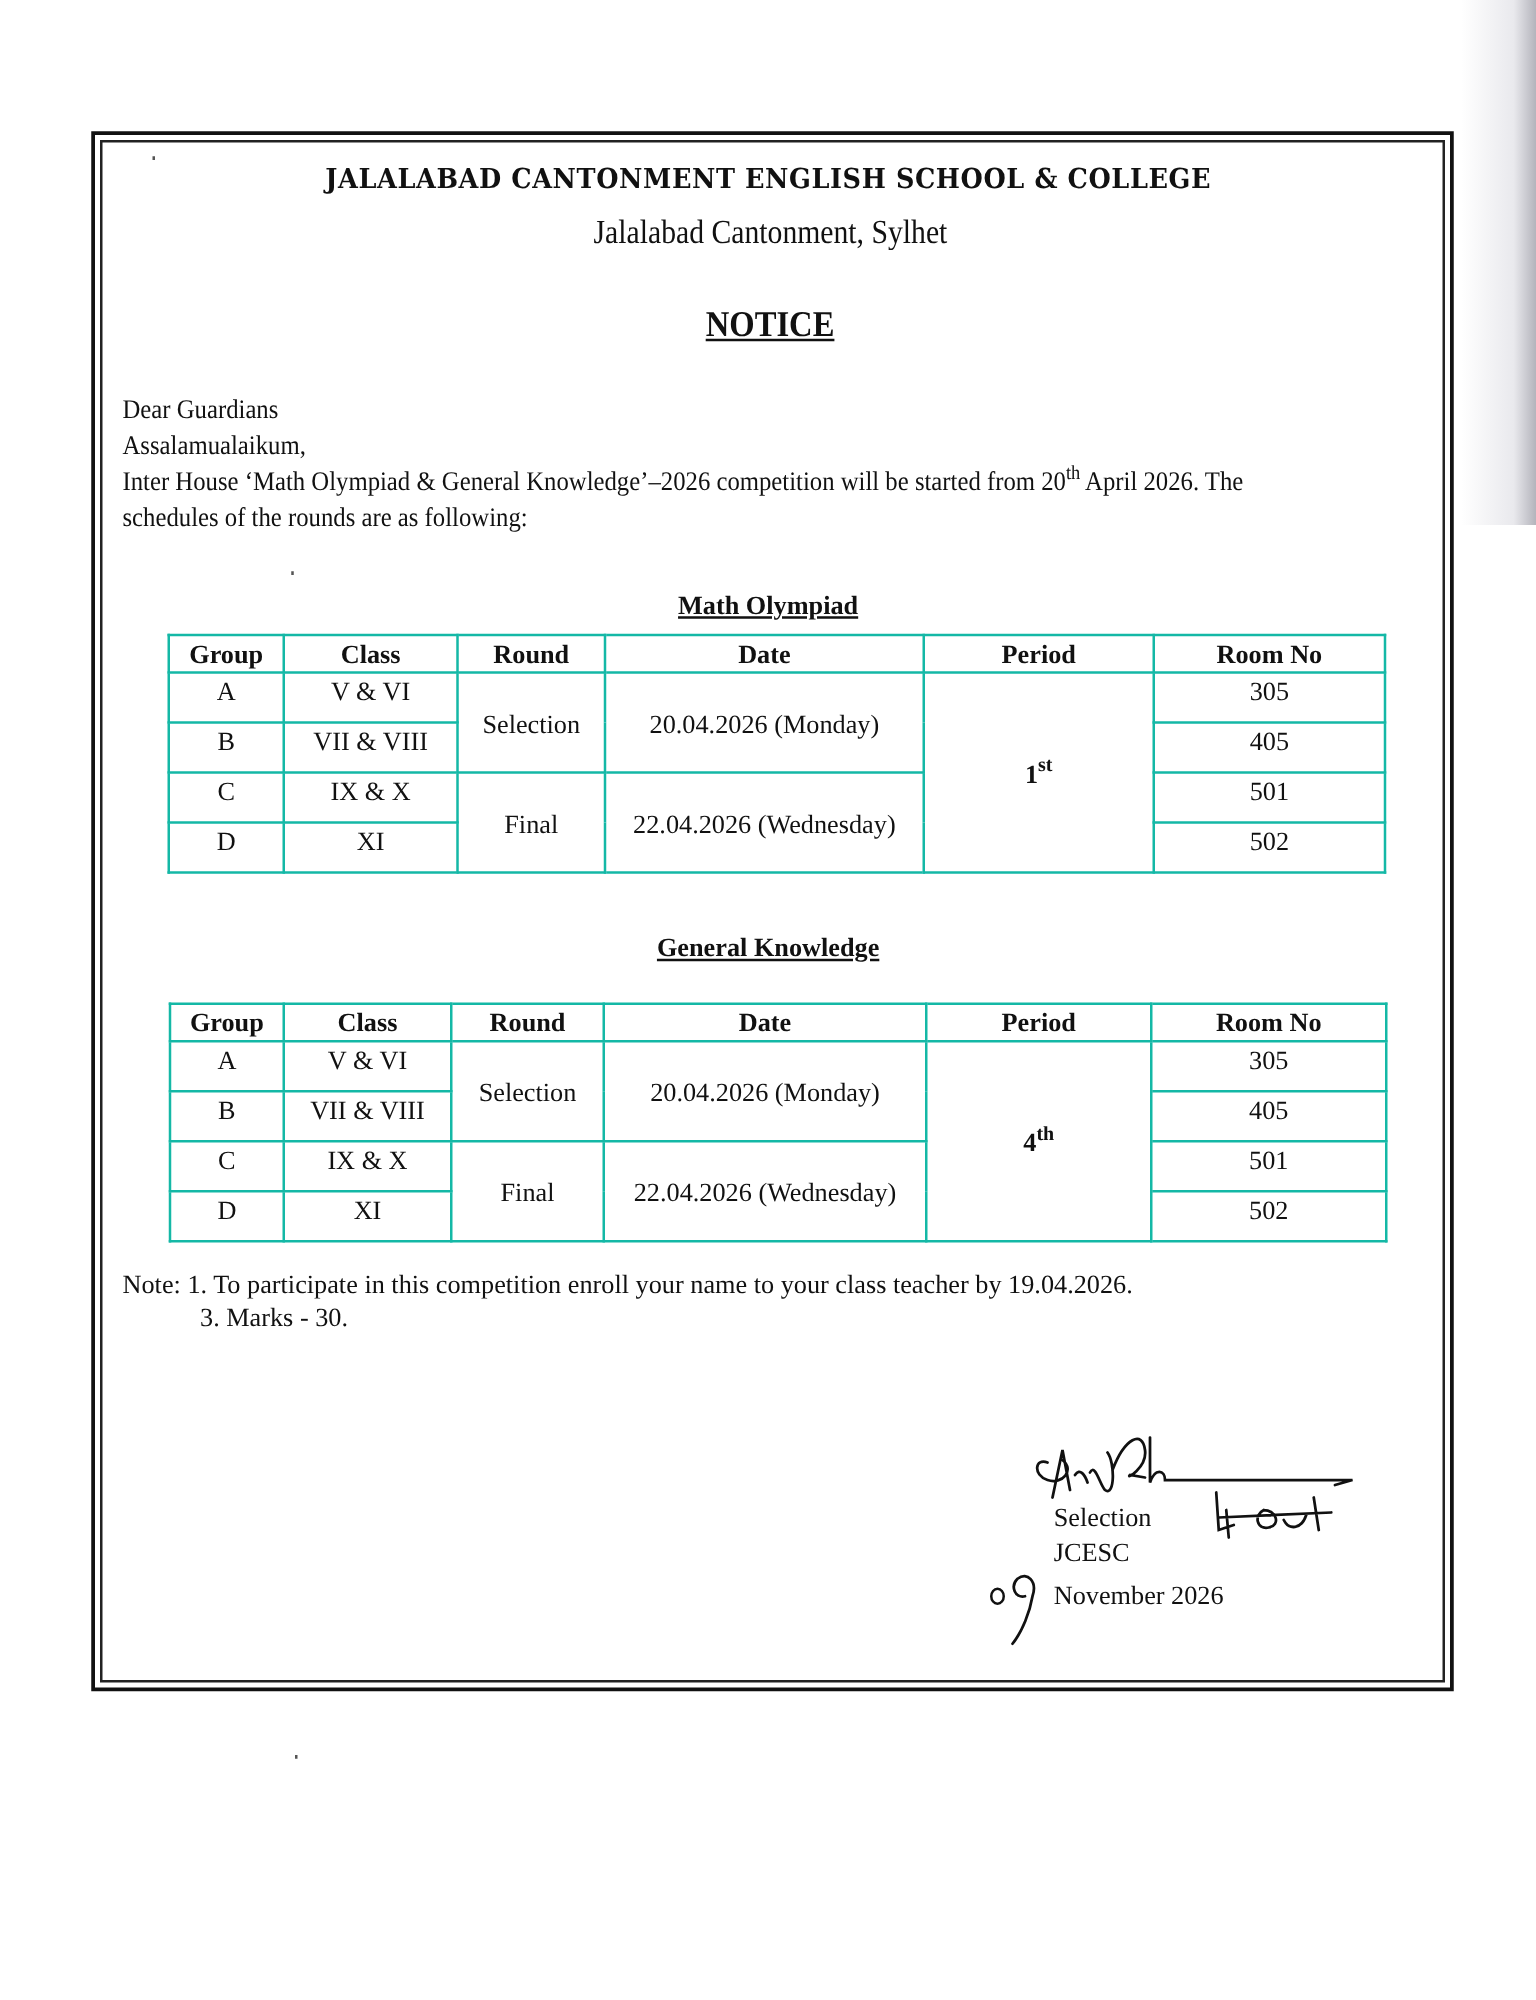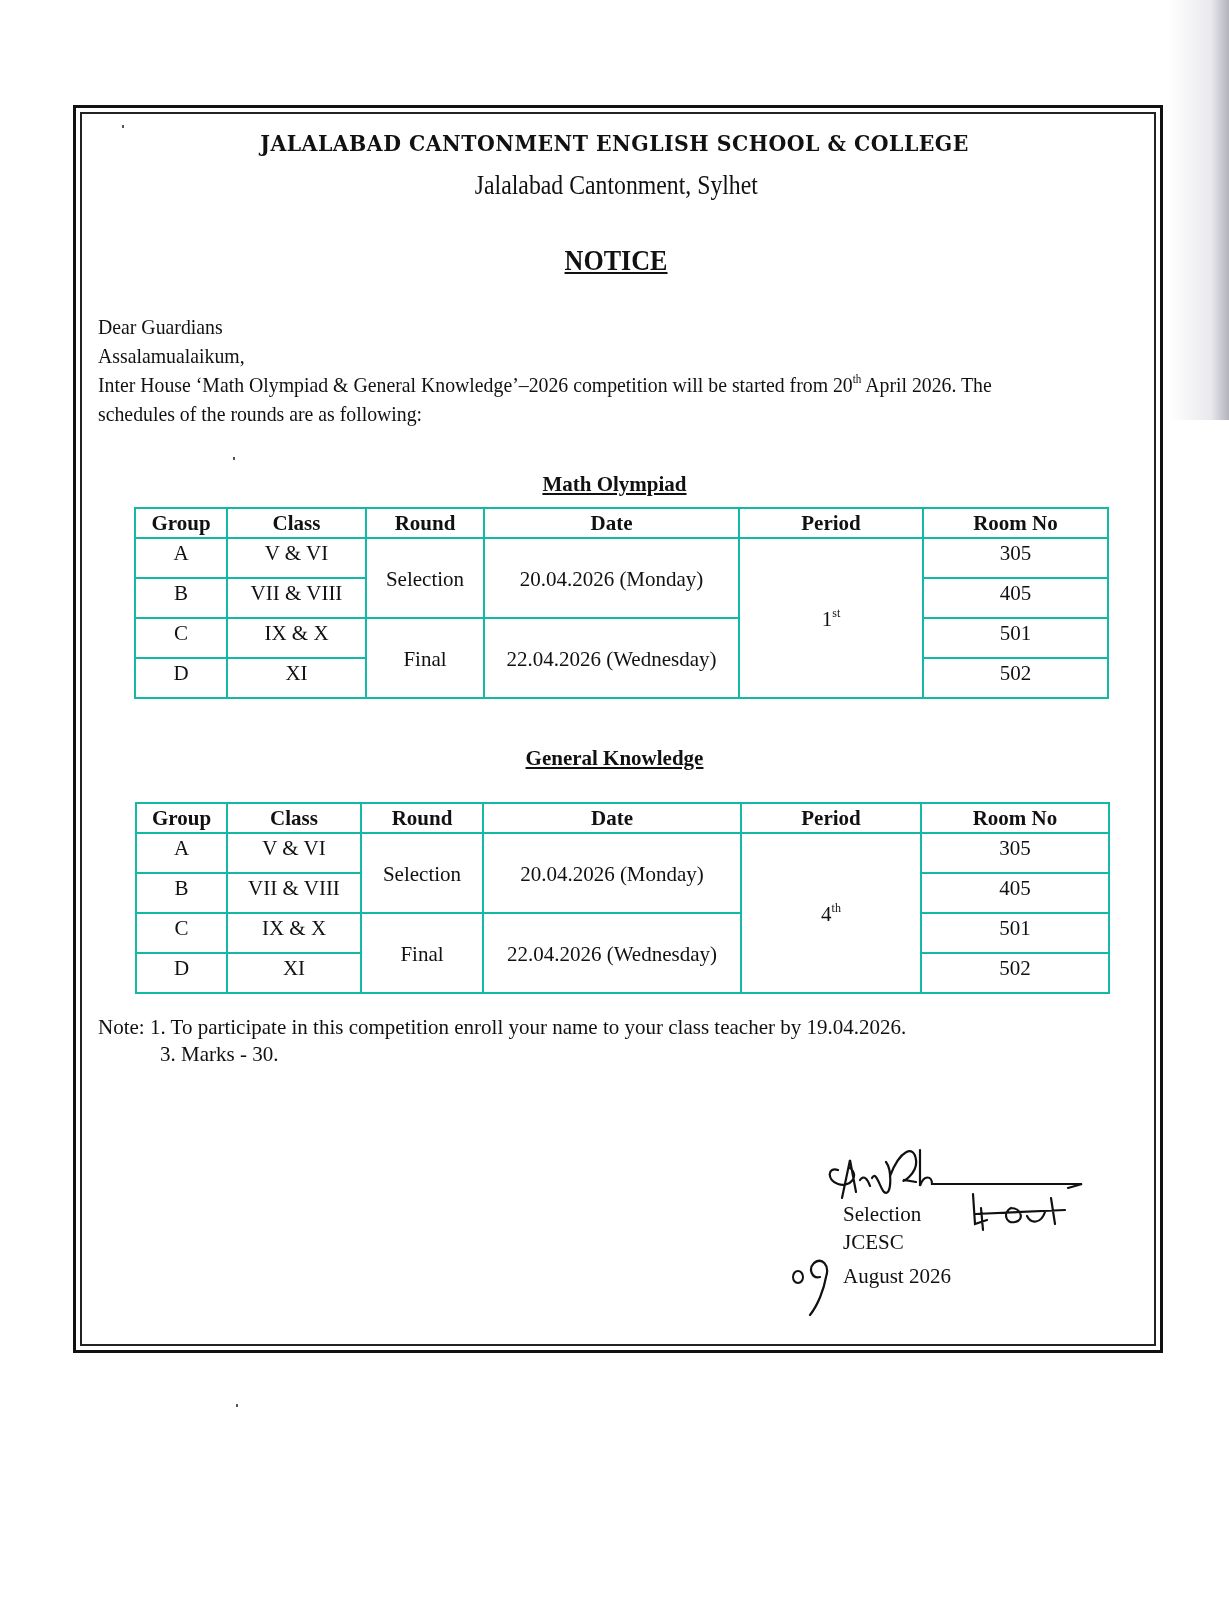--- a/index.html
+++ b/index.html
@@ -33,36 +33,36 @@
   .notice-title {
     position: absolute; top: 244px; left: 0; width: 1229px; text-align: center;
     font-size: 29px; font-weight: bold; text-decoration: underline;
     transform: scaleX(0.9); transform-origin: 630px 0;
   }
   .letter {
     position: absolute; left: 98px; top: 313px; width: 1050px;
     font-size: 21.5px; line-height: 29px;
   }
   .letter div { white-space: nowrap; transform: scaleX(0.92); transform-origin: 0 0; }
-  sup { font-size: 12px; vertical-align: 9px; line-height: 0; }
+  sup { font-size: 16px; vertical-align: 9px; line-height: 0; }
   .section-title {
     position: absolute; left: 0; width: 1229px; text-align: center;
     font-size: 21px; font-weight: bold; text-decoration: underline;
   }
   table.sched {
     position: absolute; border-collapse: collapse; table-layout: fixed;
     font-size: 21px;
   }
   table.sched th, table.sched td {
     border: 2px solid #14b8a6; text-align: center; padding: 0; font-weight: normal;
   }
   table.sched th { font-weight: bold; height: 28px; }
   table.sched td { height: 36px; vertical-align: top; padding-top: 2px; }
   table.sched td.mid { vertical-align: middle; }
-  table.sched td.period { font-weight: normal; }
+  table.sched td.period { font-weight: bold; }
   .notes {
     position: absolute; left: 98px; top: 1014px; font-size: 21px; line-height: 26.5px;
   }
   .notes .item { padding-left: 62px; white-space: nowrap; }
   .notes .first { white-space: nowrap; }
   .notes .bold { font-weight: bold; }
   .sign-block {
     position: absolute; left: 843px; top: 1200px; font-size: 21px; line-height: 28px;
   }
   .dot { position: absolute; width: 2px; height: 3px; background: #555; }
@@ -203,14 +203,14 @@
   <path d="M8,4 L10,34 L22,30 M16,18 L18,40 M10,24 L100,20 M46,18 C38,22 40,34 50,32 C60,30 56,18 46,18 M62,26 C66,34 76,34 80,22 M86,8 L90,34" fill="none" stroke="#111" stroke-width="2.2" stroke-linecap="round"></path>
 </svg>
 <svg class="sig" style="left:790px; top:1255px;" width="50" height="70" viewBox="0 0 50 70">
   <ellipse cx="8" cy="22" rx="5" ry="6" fill="none" stroke="#111" stroke-width="2"></ellipse>
   <path d="M30,22 C22,24 18,14 24,8 C32,2 40,10 36,22 C34,34 28,50 20,60" fill="none" stroke="#111" stroke-width="2.2" stroke-linecap="round"></path>
 </svg>
 
 <div class="sign-block">
   <div>Selection</div>
   <div>JCESC</div>
-  <div style="margin-top:6px;">August 2026</div>
+  <div style="margin-top:6px;">November 2026</div>
 </div>
 
 </body></html>

